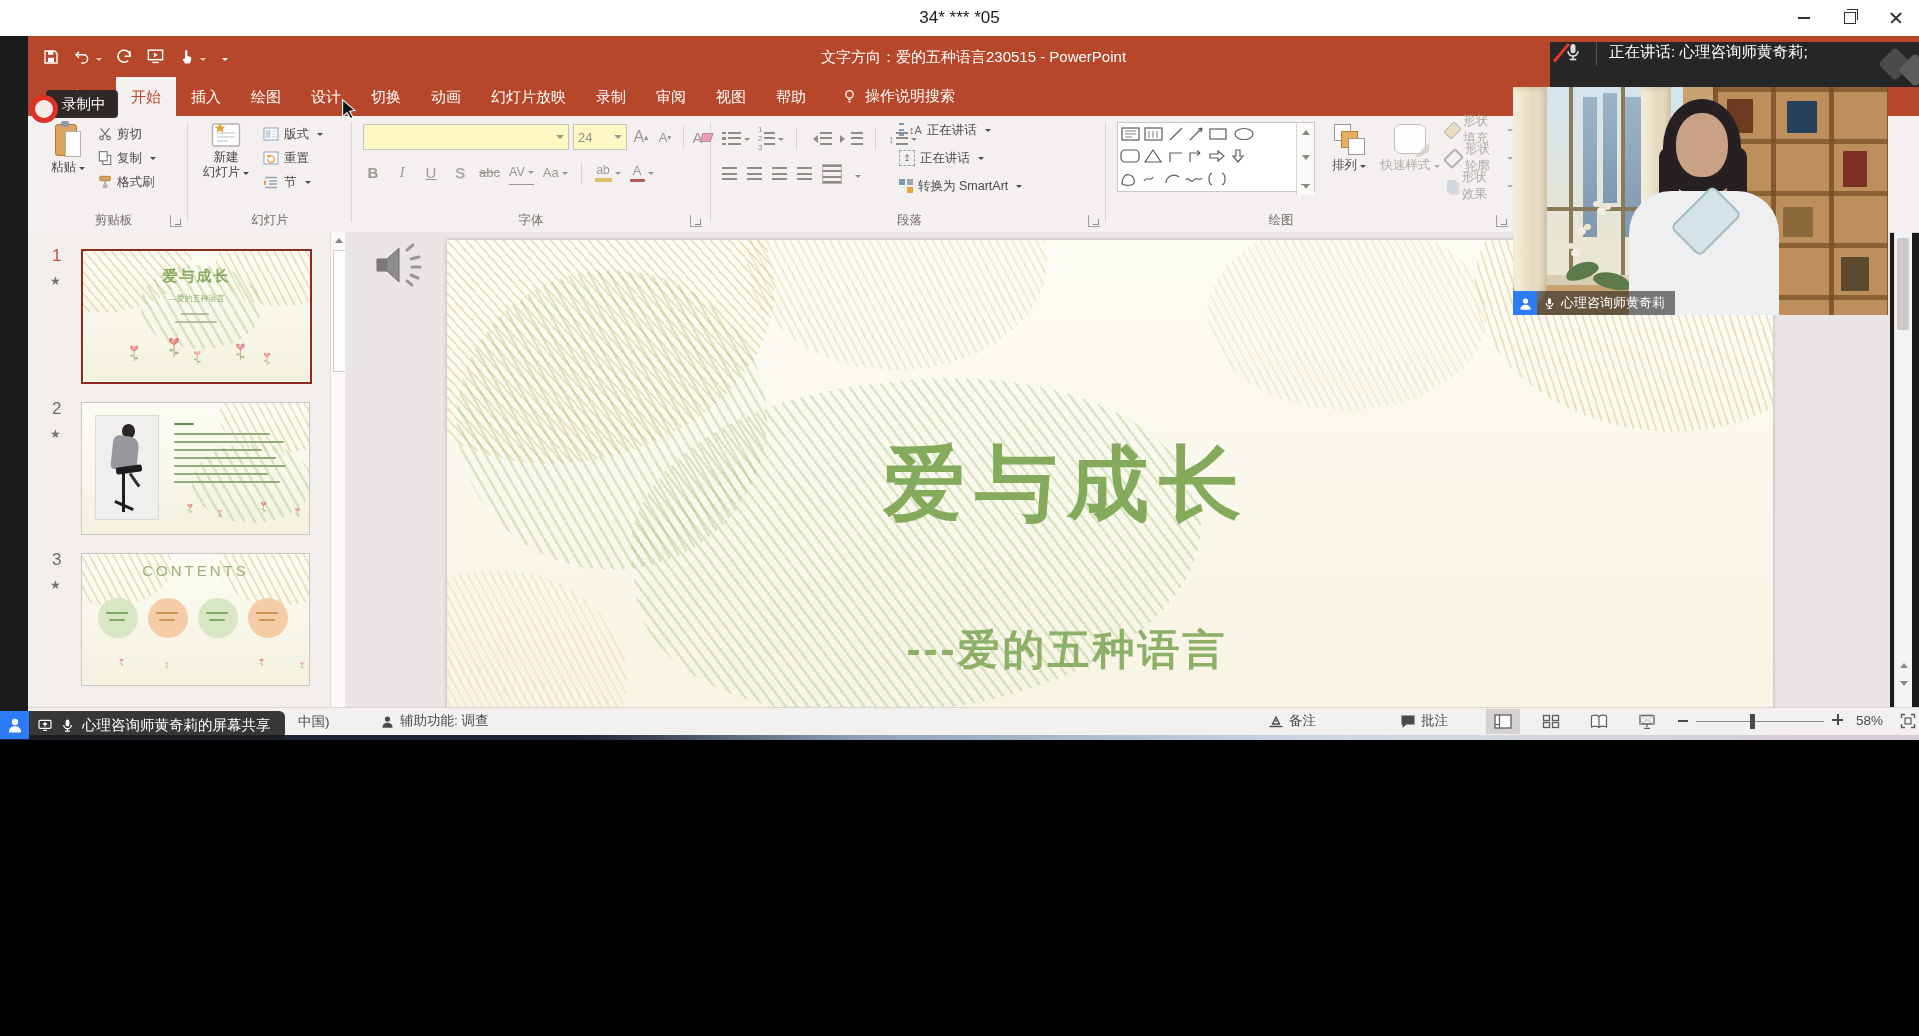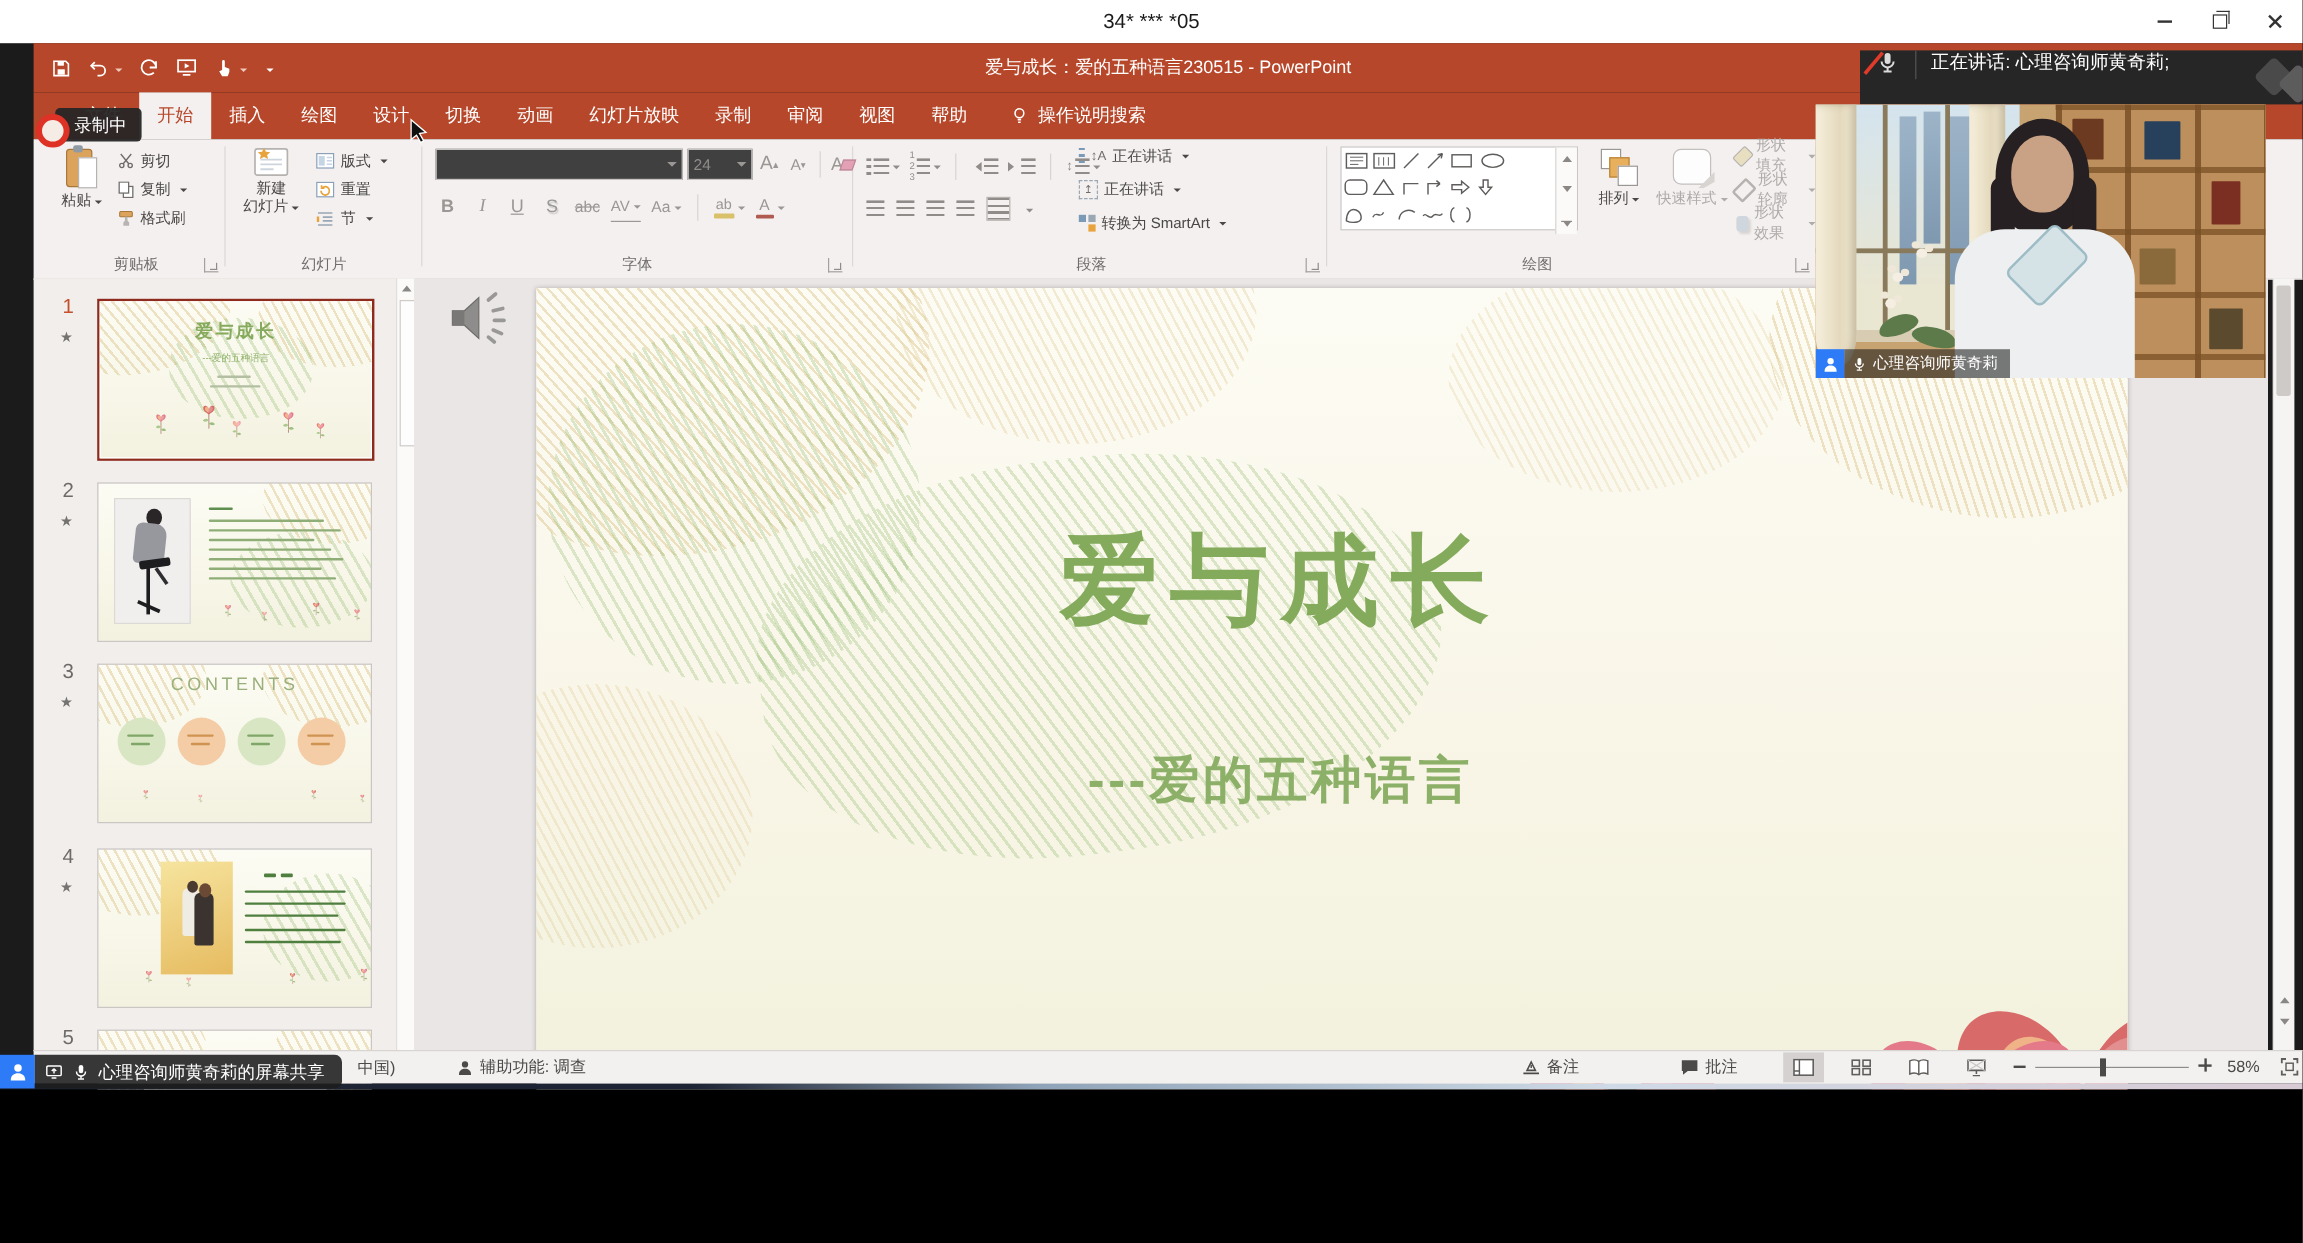--- a/index.html
+++ b/index.html
@@ -1,16 +1,16 @@
 <!DOCTYPE html>
 <html><head>
 <meta charset="utf-8">
 <style>
   html,body{margin:0;padding:0;background:#000;}
-  .screen{position:relative;width:1919px;height:908px;overflow:hidden;background:#1b1b1b;
+  .screen{position:relative;width:1919px;height:740px;overflow:hidden;background:#1b1b1b;
           font-family:"Liberation Sans","DejaVu Sans",sans-serif;-webkit-font-smoothing:antialiased;}
   .ab{position:absolute;}
   .r{display:flex;align-items:center;}
   .ic{display:inline-flex;align-items:center;justify-content:center;}
   svg{display:block;}
 
   
   .mtitle{position:absolute;left:0;top:0;width:1919px;height:36px;background:#ffffff;}
   .mtitle-text{position:absolute;left:0;right:0;top:0;height:36px;line-height:36px;text-align:center;
                font-size:17px;color:#1a1a1a;}
@@ -33,21 +33,21 @@
 
   .ribbon{position:absolute;left:28px;top:116px;right:0;height:116px;background:#f3f0ef;border-bottom:1px solid #d8d4d2;}
   .gsep{position:absolute;top:6px;height:100px;width:1px;background:#dcd8d6;}
   .grp-label{position:absolute;bottom:3px;left:0;right:0;text-align:center;font-size:12.5px;color:#6f6c6a;}
   .lnch{position:absolute;right:5px;bottom:5px;width:11px;height:11px;border:1px solid #a3a09e;border-top:none;border-right:none;}
   .lnch::after{content:"";position:absolute;right:1px;bottom:1px;width:5px;height:5px;border-right:1px solid #8f8c8a;border-bottom:1px solid #8f8c8a;}
   .rb-big{display:flex;flex-direction:column;align-items:center;gap:3px;font-size:12.5px;color:#4a4846;}
   .rb-sm{display:flex;align-items:center;gap:5px;font-size:12.5px;color:#4a4846;height:24px;}
   .rb-sm.dis,.dis{color:#aeaba9;}
   .chv::after{content:"";display:inline-block;width:0;height:0;border:3.5px solid transparent;border-top-color:currentColor;margin-left:3px;transform:translateY(2px);}
-  .combo{height:24px;background:#404040;border:1px solid #c6c3c1;display:flex;align-items:center;justify-content:space-between;padding:0 4px;color:#8f8c8a;font-size:13px;}
+  .combo{height:24px;background:#fef9c3;border:1px solid #c6c3c1;display:flex;align-items:center;justify-content:space-between;padding:0 4px;color:#8f8c8a;font-size:13px;}
   .combo .carr{width:0;height:0;border:4px solid transparent;border-top-color:#9a9795;transform:translateY(2px);}
   .fbtn{display:inline-flex;align-items:center;justify-content:center;height:24px;min-width:20px;color:#9a9795;font-size:15px;}
   .ubar{display:block;height:3.5px;margin-top:1px;border-radius:1px;}
   .vline{width:1px;height:22px;background:#d8d4d2;margin:0 4px;}
   .ln{background:repeating-linear-gradient(to bottom,currentColor 0 2px,transparent 2px 5.5px);display:inline-block;}
 
   
   .clipic{position:relative;width:26px;height:34px;}
   .clipic .board{position:absolute;left:0;top:2px;width:20px;height:30px;background:#dca35c;border:1px solid #a87838;border-radius:3px;}
   .clipic .clip{position:absolute;left:6px;top:-1px;width:8px;height:6px;background:#8f9aa5;border-radius:2px;}
@@ -260,21 +260,21 @@
       </div>
     <div class="wbtn" style="right:46px">
         <span class="rest"></span>
       </div>
     <div class="wbtn" style="right:0">
         <span class="x"></span>
       </div>
   </div>
 
   <div class="ppt-titlebar">
-    <div class="ppt-doc-title">爱与成长：爱的五种语言230515 - PowerPoint</div>
+    <div class="ppt-doc-title">文字方向：爱的五种语言230515 - PowerPoint</div>
     <div class="qat">
       <svg width="18" height="18" style="color:#fff">
           <use href="#sy-save"></use>
         </svg>
       <span class="r" style="gap:2px">
           <svg width="18" height="18" style="color:#fff">
             <use href="#sy-undo"></use>
           </svg>
           <span class="chv" style="color:#f0c9bc"></span>
         </span>

